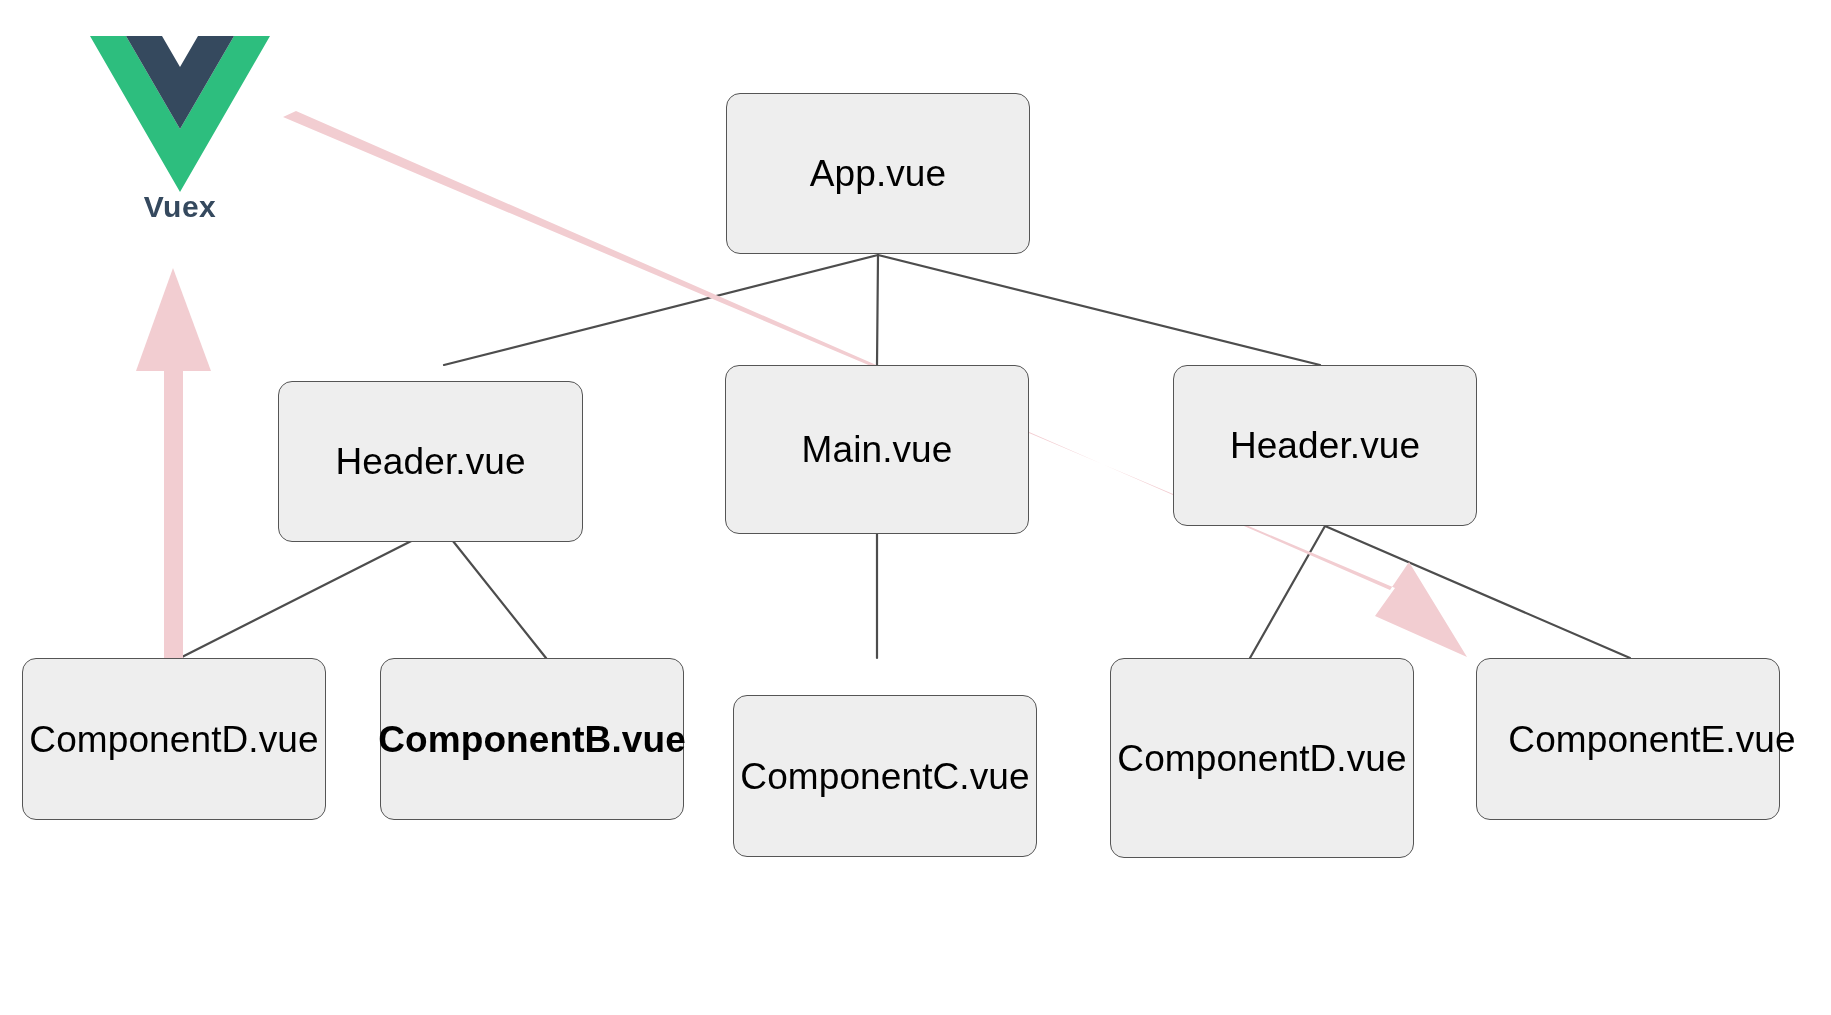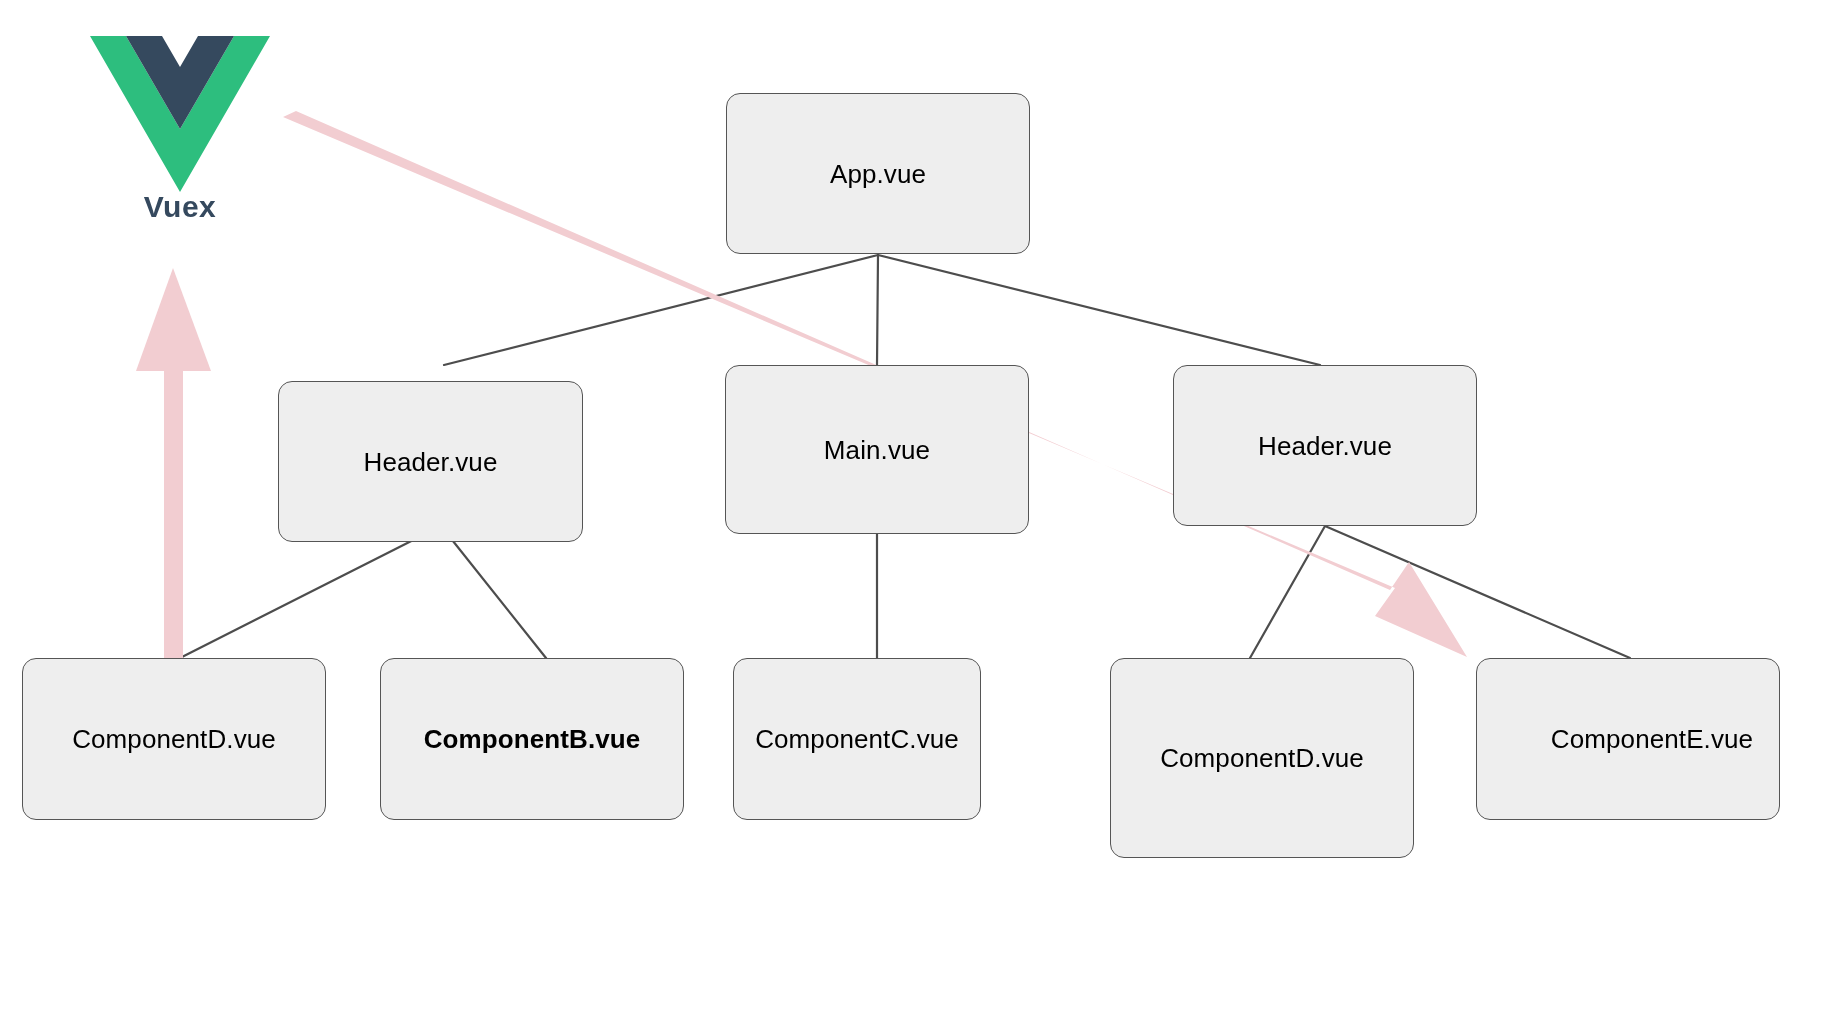--- a/index.html
+++ b/index.html
@@ -31,21 +31,21 @@
   .node {
     position: absolute;
     box-sizing: border-box;
     background: #eeeeee;
     border: 1.6px solid #555555;
     border-radius: 14px;
     display: flex;
     align-items: center;
     justify-content: center;
     color: #000000;
-    font-size: 26px;
+    font-size: 37px;
     line-height: 1;
     letter-spacing: 0.1px;
     font-family: "Liberation Sans", sans-serif;
   }
 
   .vuex-logo {
     position: absolute;
     z-index: 4;
   }
   .vuex-label {
@@ -108,21 +108,21 @@
     </div>
     <div class="node" style="left:1173px; top:365px; width:304px; height:161px;">
       <span>Header.vue</span>
     </div>
     <div class="node" style="left:22px; top:658px; width:304px; height:162px;">
       <span>ComponentD.vue</span>
     </div>
     <div class="node" style="left:380px; top:658px; width:304px; height:162px;font-weight:bold;">
       <span>ComponentB.vue</span>
     </div>
-    <div class="node" style="left:733px; top:658px; width:248px; height:162px;">
+    <div class="node" style="left:733px; top:695px; width:304px; height:162px;">
       <span>ComponentC.vue</span>
     </div>
     <div class="node" style="left:1110px; top:658px; width:304px; height:200px;">
       <span>ComponentD.vue</span>
     </div>
     <div class="node" style="left:1476px; top:658px; width:304px; height:162px;padding-left:48px;">
       <span>ComponentE.vue</span>
     </div>
   </div>
 

